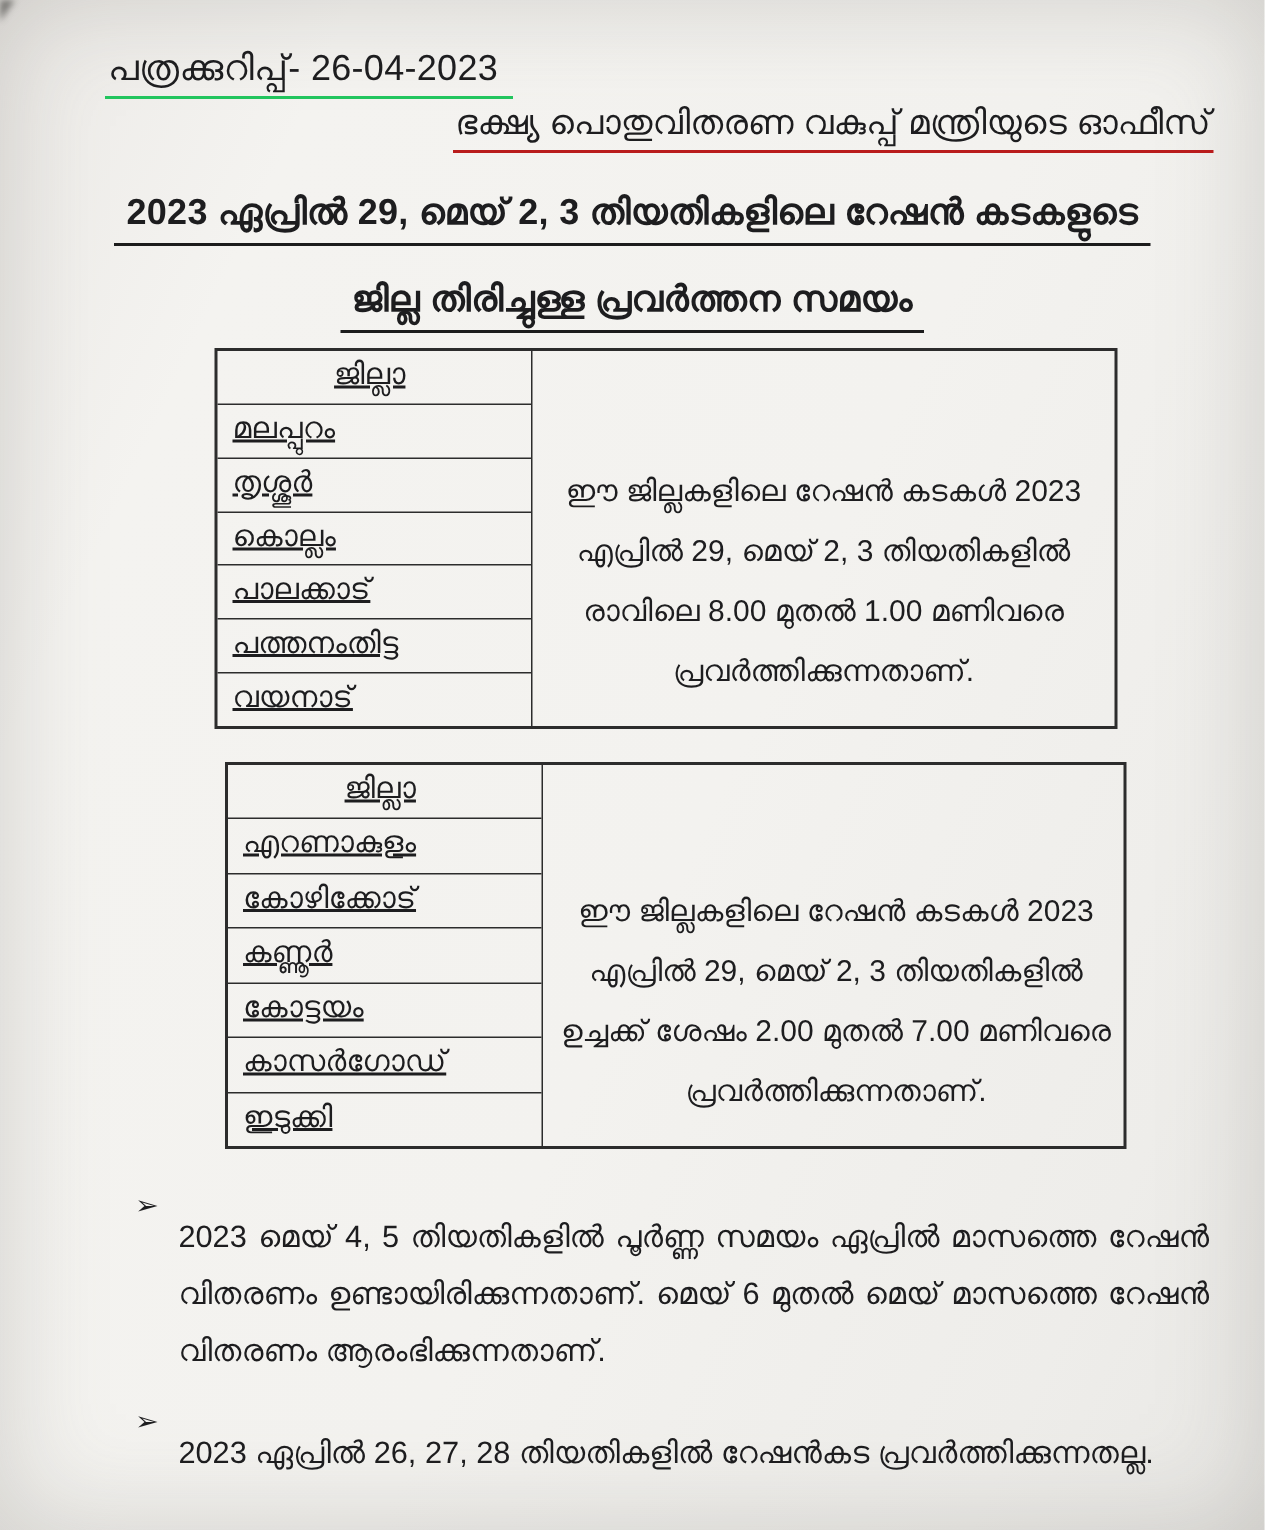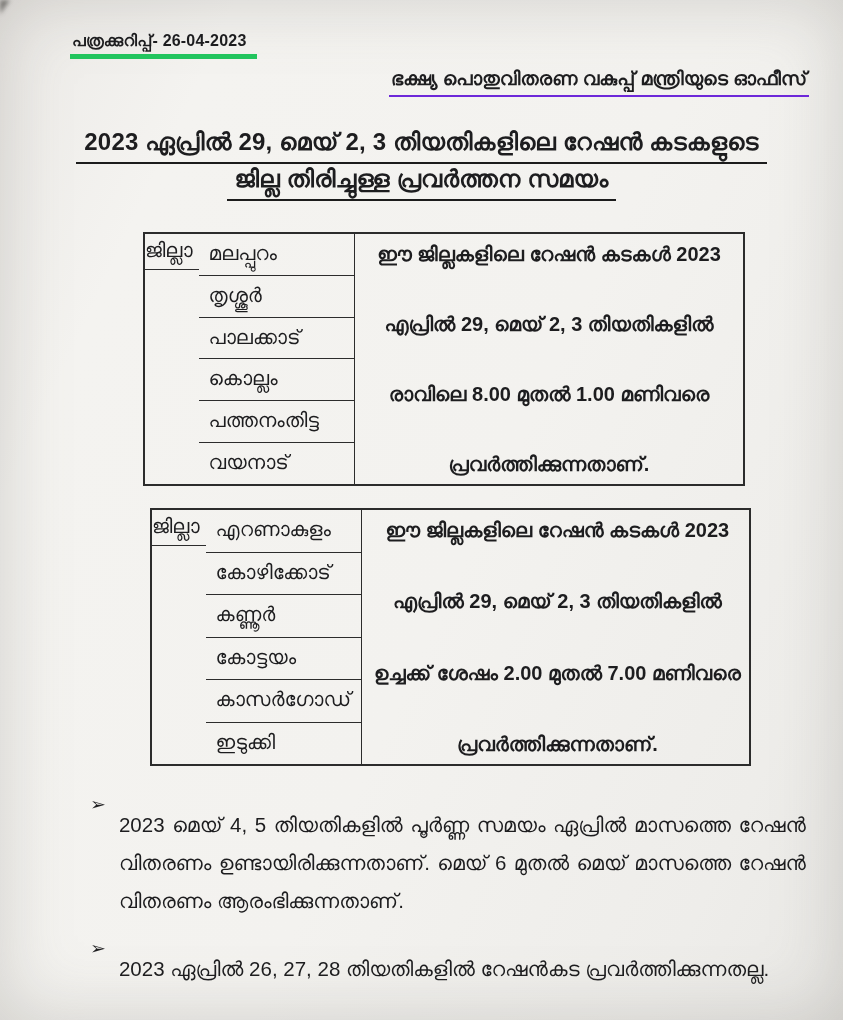--- a/index.html
+++ b/index.html
@@ -20,77 +20,76 @@
     position: absolute; top: 0; left: 0;
     width: 0; height: 0;
     border-top: 14px solid rgba(50,48,46,0.55);
     border-right: 10px solid transparent;
     filter: blur(2px);
   }
 
   
   .pressnote {
     position: absolute; left: 70px; top: 32px;
-    font-size: 16px; font-weight: bold; letter-spacing: 0.2px;
-    border-bottom: 5px solid #22c55e; padding: 0 10px 4px 2px;
+    font-size: 24px; font-weight: normal; letter-spacing: 0.2px;
+    border-bottom: 2px solid #22c55e; padding: 0 10px 4px 2px;
   }
   .office-row { position: absolute; top: 68px; right: 34px; }
   .office {
     display: inline-block;
-    font-size: 19px; font-weight: bold;
-    border-bottom: 2px solid #6d28d9; padding: 0 2px 5px 2px;
+    font-size: 23px; font-weight: normal;
+    border-bottom: 2px solid #b91c1c; padding: 0 2px 5px 2px;
   }
 
   
   .title-block {
     position: absolute; top: 128px; left: 0; width: 100%;
     text-align: center;
   }
   .title-line {
     display: inline-block;
     font-size: 24px; font-weight: bold; letter-spacing: 0.2px;
     border-bottom: 2.5px solid #1c1c1c;
     padding: 0 8px 6px 8px;
-    margin-bottom: 1px;
+    margin-bottom: 22px;
   }
 
   
   .rtable {
     position: absolute;
     display: flex;
     border: 2px solid #2c2c2c;
     background: transparent;
   }
   .rtable1 { left: 143px; top: 232px; width: 598px; height: 250px; }
   .rtable2 { left: 150px; top: 508px; width: 597px; height: 254px; }
   .col-left {
     width: 209px; flex: none;
     border-right: 1.7px solid #2c2c2c;
-    display: flex; flex-direction: row;
+    display: flex; flex-direction: column; text-decoration: underline;
   }
   .cell {
     border-bottom: 1.7px solid #2c2c2c;
     font-size: 20px;
     display: flex; align-items: center;
     padding: 0 6px 2px 10px;
   }
   .cell.head {
     flex: none; height: 33px;
     justify-content: center; text-align: center;
     padding-left: 0;
   }
   .dlist { flex: 1; display: flex; flex-direction: column; }
   .dlist .cell { flex: 1; }
   .dlist .cell:last-child { border-bottom: none; }
   .col-right {
     flex: 1;
-    display: flex; flex-direction: column; justify-content: space-between;
+    display: flex; flex-direction: column; justify-content: flex-end;
     text-align: center;
-    padding: 0 12px 0 12px;
-    font-weight: bold;
+    padding: 0 12px 16px 12px;
   }
   .noteline { font-size: 20px; line-height: 40px; white-space: nowrap; }
 
   
   .bullets {
     position: absolute; left: 90px; top: 786px; width: 716px;
     display: flex; flex-direction: column; gap: 10px;
   }
   .bullet { display: flex; align-items: flex-start; }
   .marker {
@@ -125,23 +124,23 @@
 
 <div class="rtable rtable1">
   <div class="col-left">
     <div class="cell head">ജില്ലാ</div>
     <div class="dlist">
 
         <div class="cell">മലപ്പുറം</div>
 
         <div class="cell">തൃശ്ശൂർ</div>
 
+        <div class="cell">കൊല്ലം</div>
+
         <div class="cell">പാലക്കാട്</div>
-
-        <div class="cell">കൊല്ലം</div>
 
 
         <div class="cell">പത്തനംതിട്ട</div>
 
         <div class="cell">വയനാട്</div>
       </div>
   </div>
   <div class="col-right">
 
       <div class="noteline">ഈ ജില്ലകളിലെ റേഷൻ കടകൾ 2023</div>

